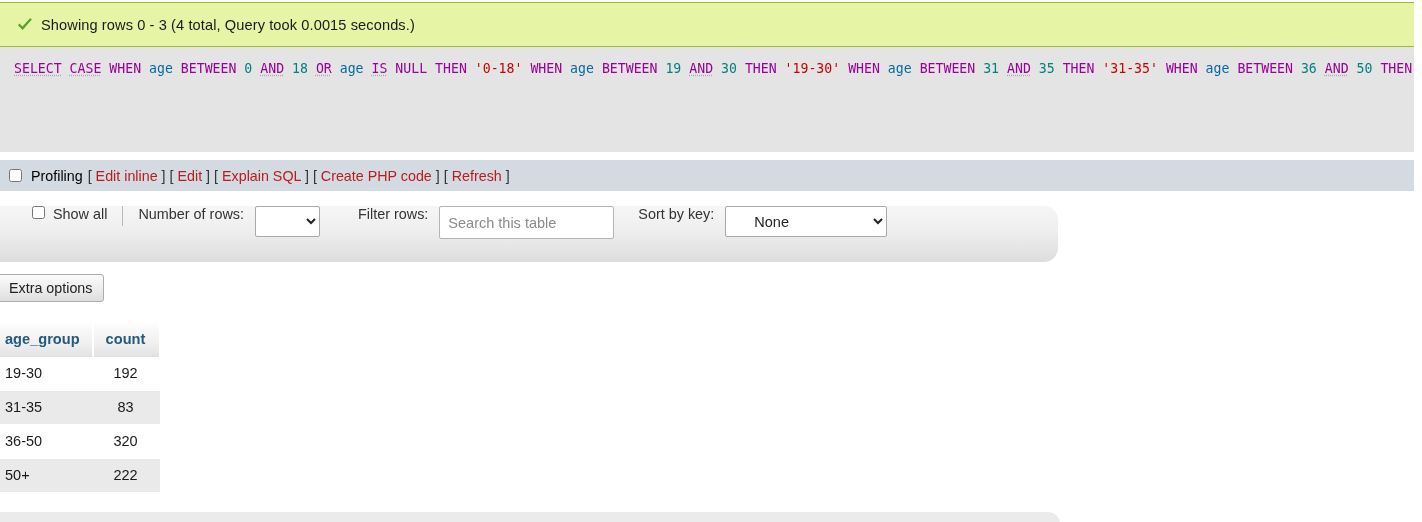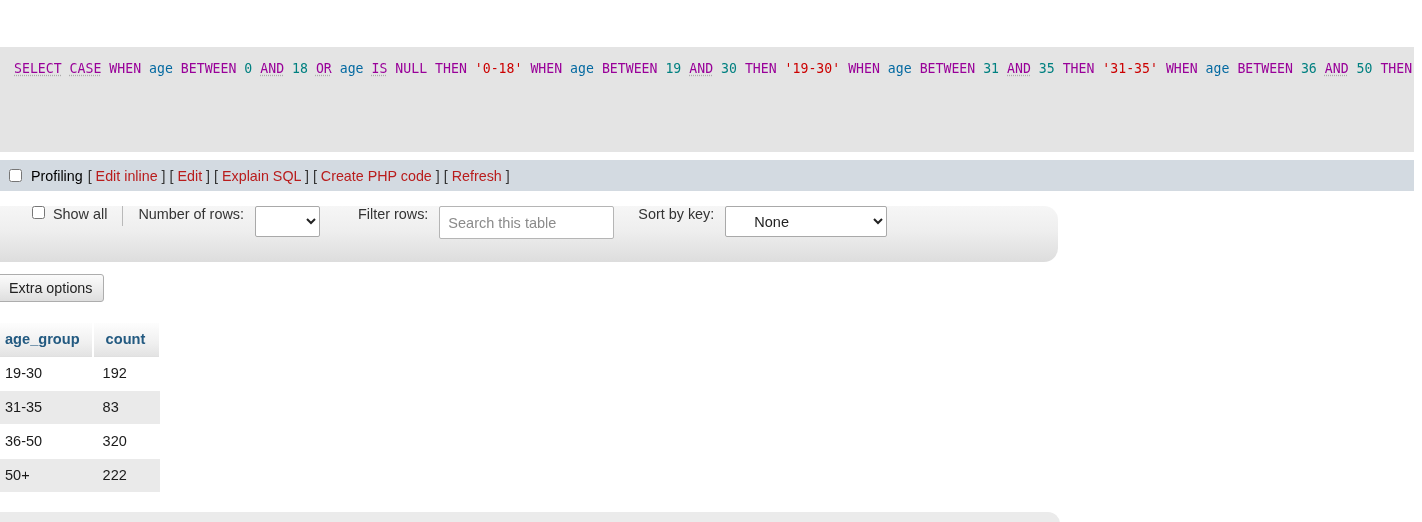--- a/index.html
+++ b/index.html
@@ -126,36 +126,42 @@
     border-bottom: 1px solid #e0e0e0;
     white-space: nowrap;
   }
   .results-table th.num-col { text-align: left; padding-left: 12px; padding-right: 14px; }
   .results-table td {
     padding: 8px 12px 9px 10px;
     color: #1a1a1a;
     border-bottom: 1px solid #ffffff;
     white-space: nowrap;
   }
-  .results-table td.num-col { text-align: left; padding-right: 12px; }
+  .results-table td.num-col { text-align: center; padding-right: 12px; }
   .results-table tr.odd  td { background: #ffffff; }
   .results-table tr.even td { background: #eaeaea; }
 
   
   .bottom-panel {
     position: absolute; left: 0; top: 512px; width: 1060px; height: 22px;
     background: #ebebeb;
     border-radius: 0 12px 0 0;
   }
 </style>
 </head>
 <body>
 
 <div class="page">
 
+  <div class="success-banner">
+    <svg class="check-icon" viewBox="0 0 18 18">
+      <path d="M2 9.2 L6.6 14 L16 3.2 L14 2.2 L6.5 10.6 L3.4 7.6 Z" fill="#5aa02c"></path>
+    </svg>
+    <span class="success-text">Showing rows 0 - 3 (4 total, Query took 0.0015 seconds.)</span>
+  </div>
 
   <div class="sql-box">
     <span id="sql-tokens"><span class="tok kw">SELECT</span><span class="tok "> </span><span class="tok kw">CASE</span><span class="tok "> </span><span class="tok kw-n">WHEN</span><span class="tok "> </span><span class="tok id">age</span><span class="tok "> </span><span class="tok kw-n">BETWEEN</span><span class="tok "> </span><span class="tok num">0</span><span class="tok "> </span><span class="tok kw">AND</span><span class="tok "> </span><span class="tok num">18</span><span class="tok "> </span><span class="tok kw">OR</span><span class="tok "> </span><span class="tok id">age</span><span class="tok "> </span><span class="tok kw">IS</span><span class="tok "> </span><span class="tok kw-n">NULL</span><span class="tok "> </span><span class="tok kw-n">THEN</span><span class="tok "> </span><span class="tok str">'0-18'</span><span class="tok "> </span><span class="tok kw-n">WHEN</span><span class="tok "> </span><span class="tok id">age</span><span class="tok "> </span><span class="tok kw-n">BETWEEN</span><span class="tok "> </span><span class="tok num">19</span><span class="tok "> </span><span class="tok kw">AND</span><span class="tok "> </span><span class="tok num">30</span><span class="tok "> </span><span class="tok kw-n">THEN</span><span class="tok "> </span><span class="tok str">'19-30'</span><span class="tok "> </span><span class="tok kw-n">WHEN</span><span class="tok "> </span><span class="tok id">age</span><span class="tok "> </span><span class="tok kw-n">BETWEEN</span><span class="tok "> </span><span class="tok num">31</span><span class="tok "> </span><span class="tok kw">AND</span><span class="tok "> </span><span class="tok num">35</span><span class="tok "> </span><span class="tok kw-n">THEN</span><span class="tok "> </span><span class="tok str">'31-35'</span><span class="tok "> </span><span class="tok kw-n">WHEN</span><span class="tok "> </span><span class="tok id">age</span><span class="tok "> </span><span class="tok kw-n">BETWEEN</span><span class="tok "> </span><span class="tok num">36</span><span class="tok "> </span><span class="tok kw">AND</span><span class="tok "> </span><span class="tok num">50</span><span class="tok "> </span><span class="tok kw-n">THEN</span><span class="tok "> </span><span class="tok str">'36-50'</span></span>
   </div>
 
   <div class="profiling-bar">
     <input type="checkbox" id="profiling-cb" style="">
     <span class="profiling-label">Profiling</span>
     <span class="link-group" id="profiling-links"><span class="brk">[ </span><a href="#">Edit inline</a><span class="brk"> ] </span><span class="brk">[ </span><a href="#">Edit</a><span class="brk"> ] </span><span class="brk">[ </span><a href="#">Explain SQL</a><span class="brk"> ] </span><span class="brk">[ </span><a href="#">Create PHP code</a><span class="brk"> ] </span><span class="brk">[ </span><a href="#">Refresh</a><span class="brk"> ]</span></span>
   </div>

